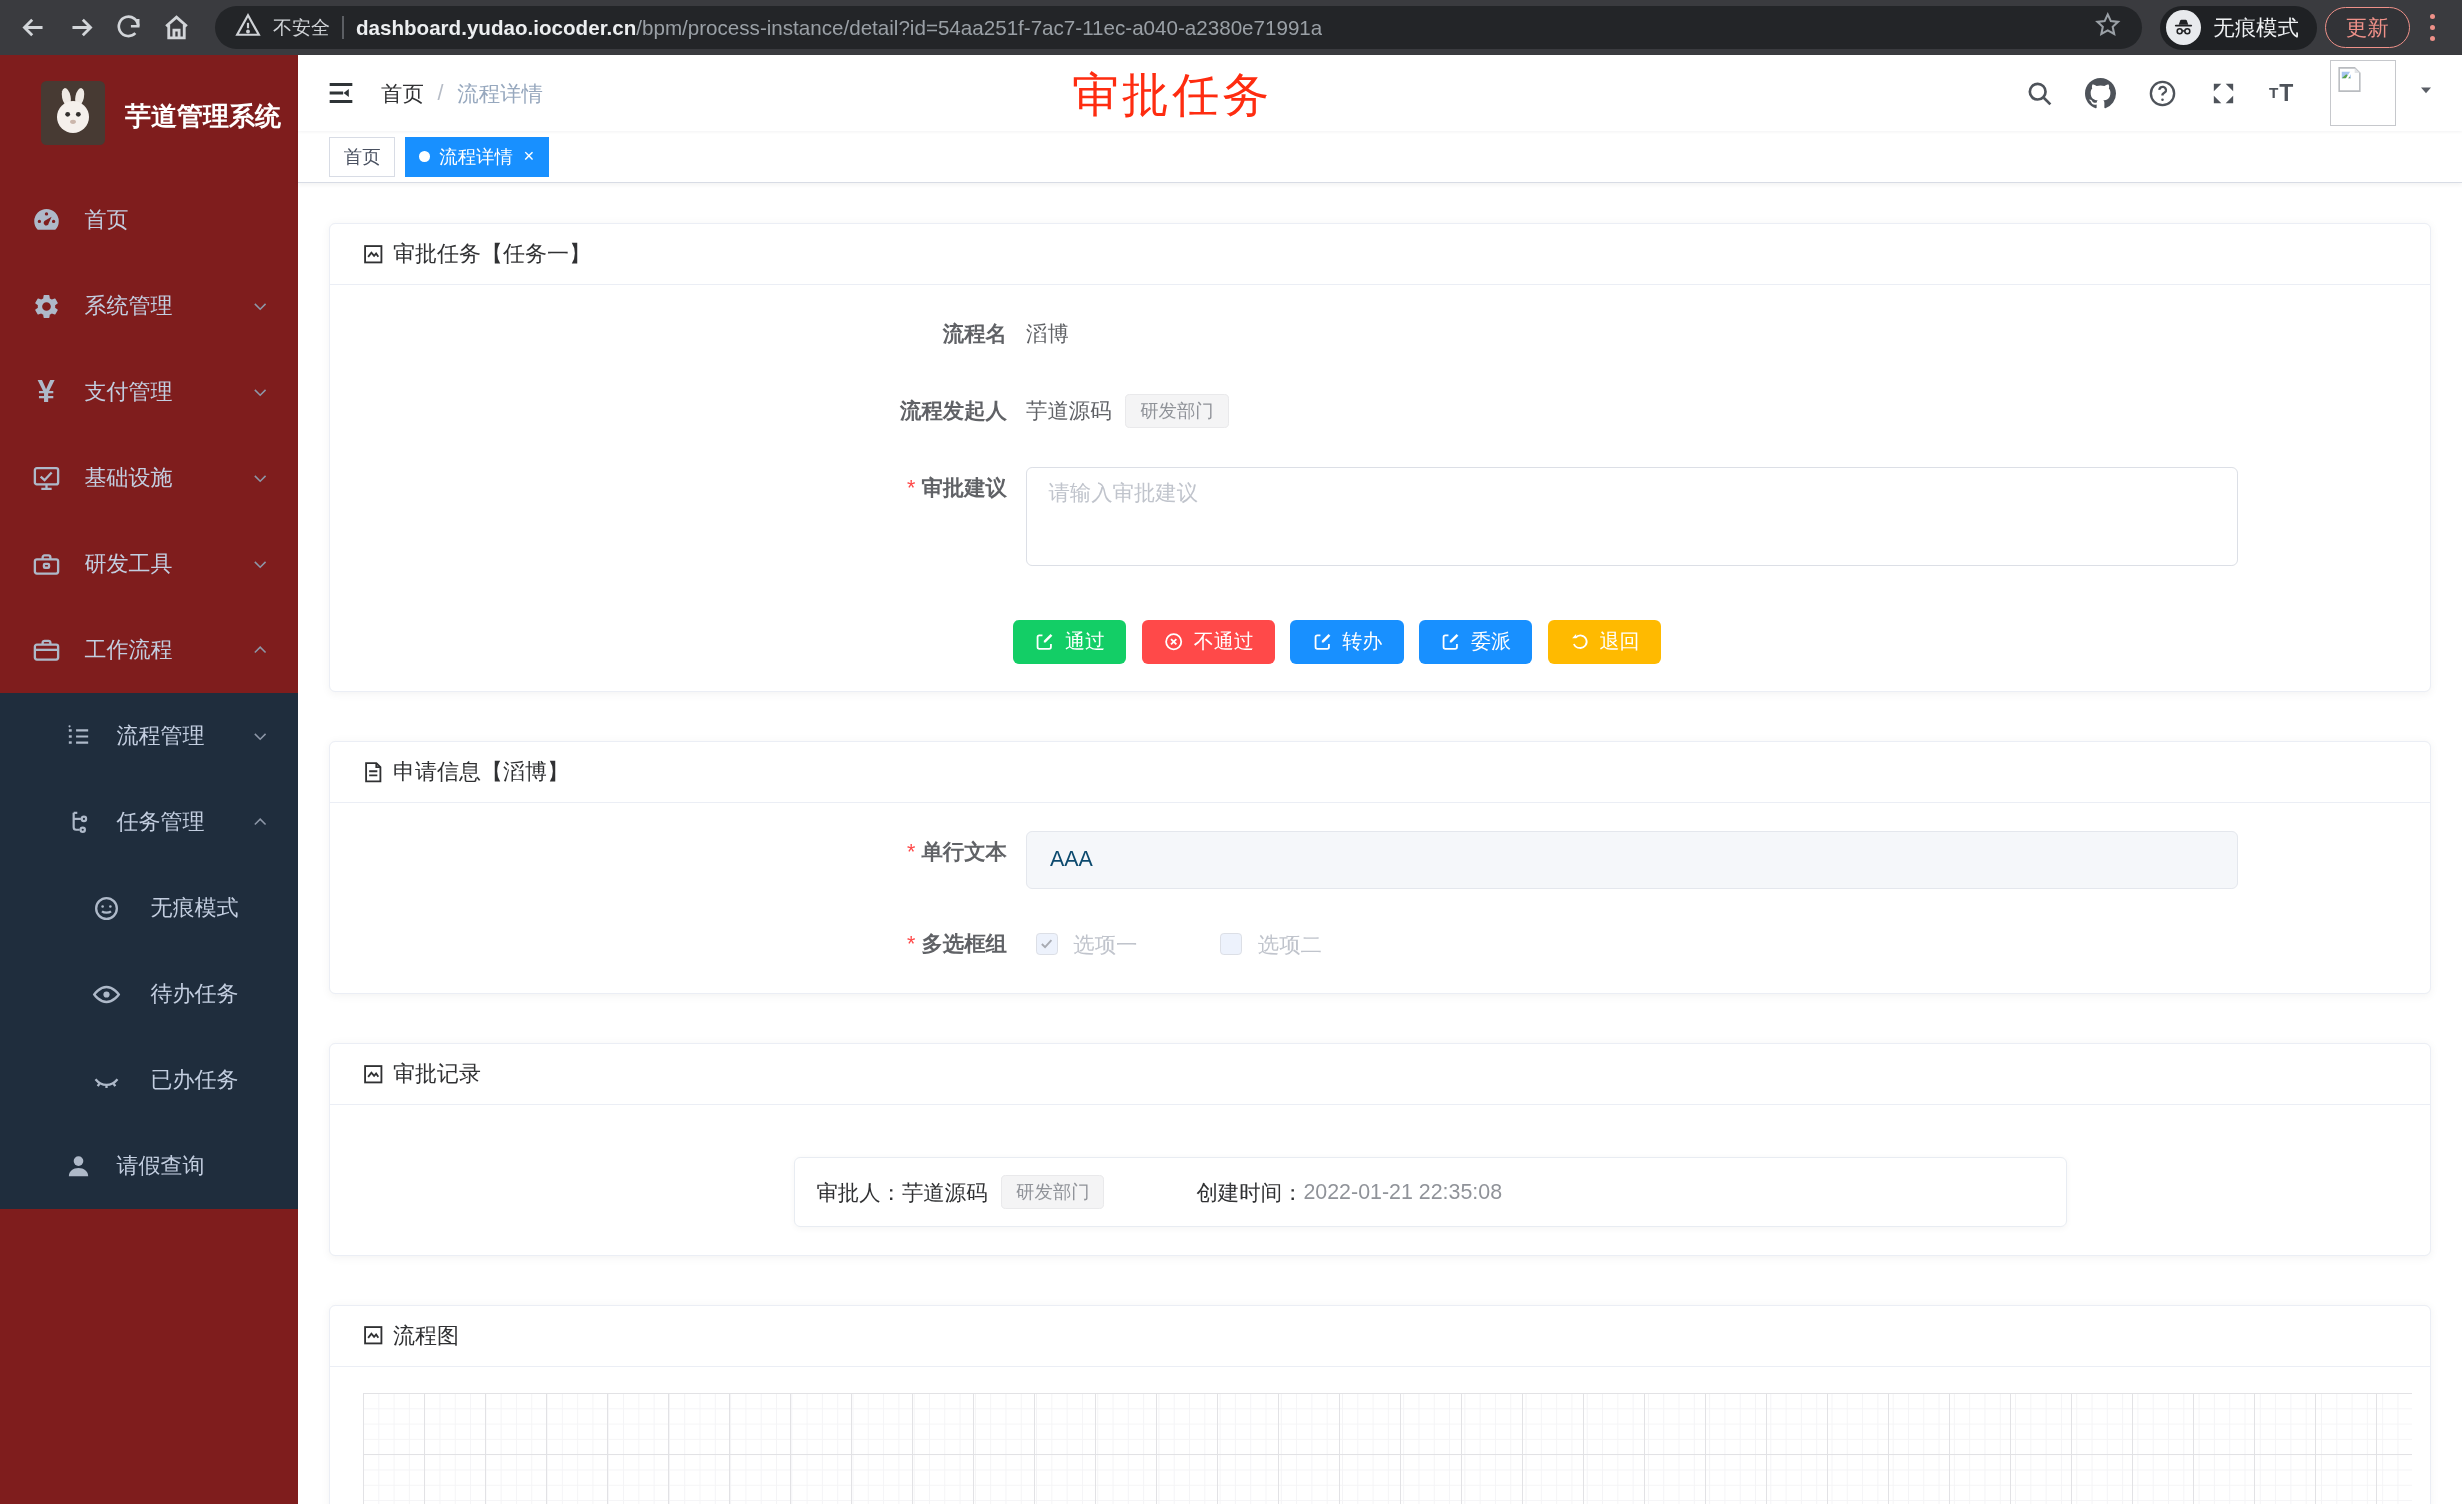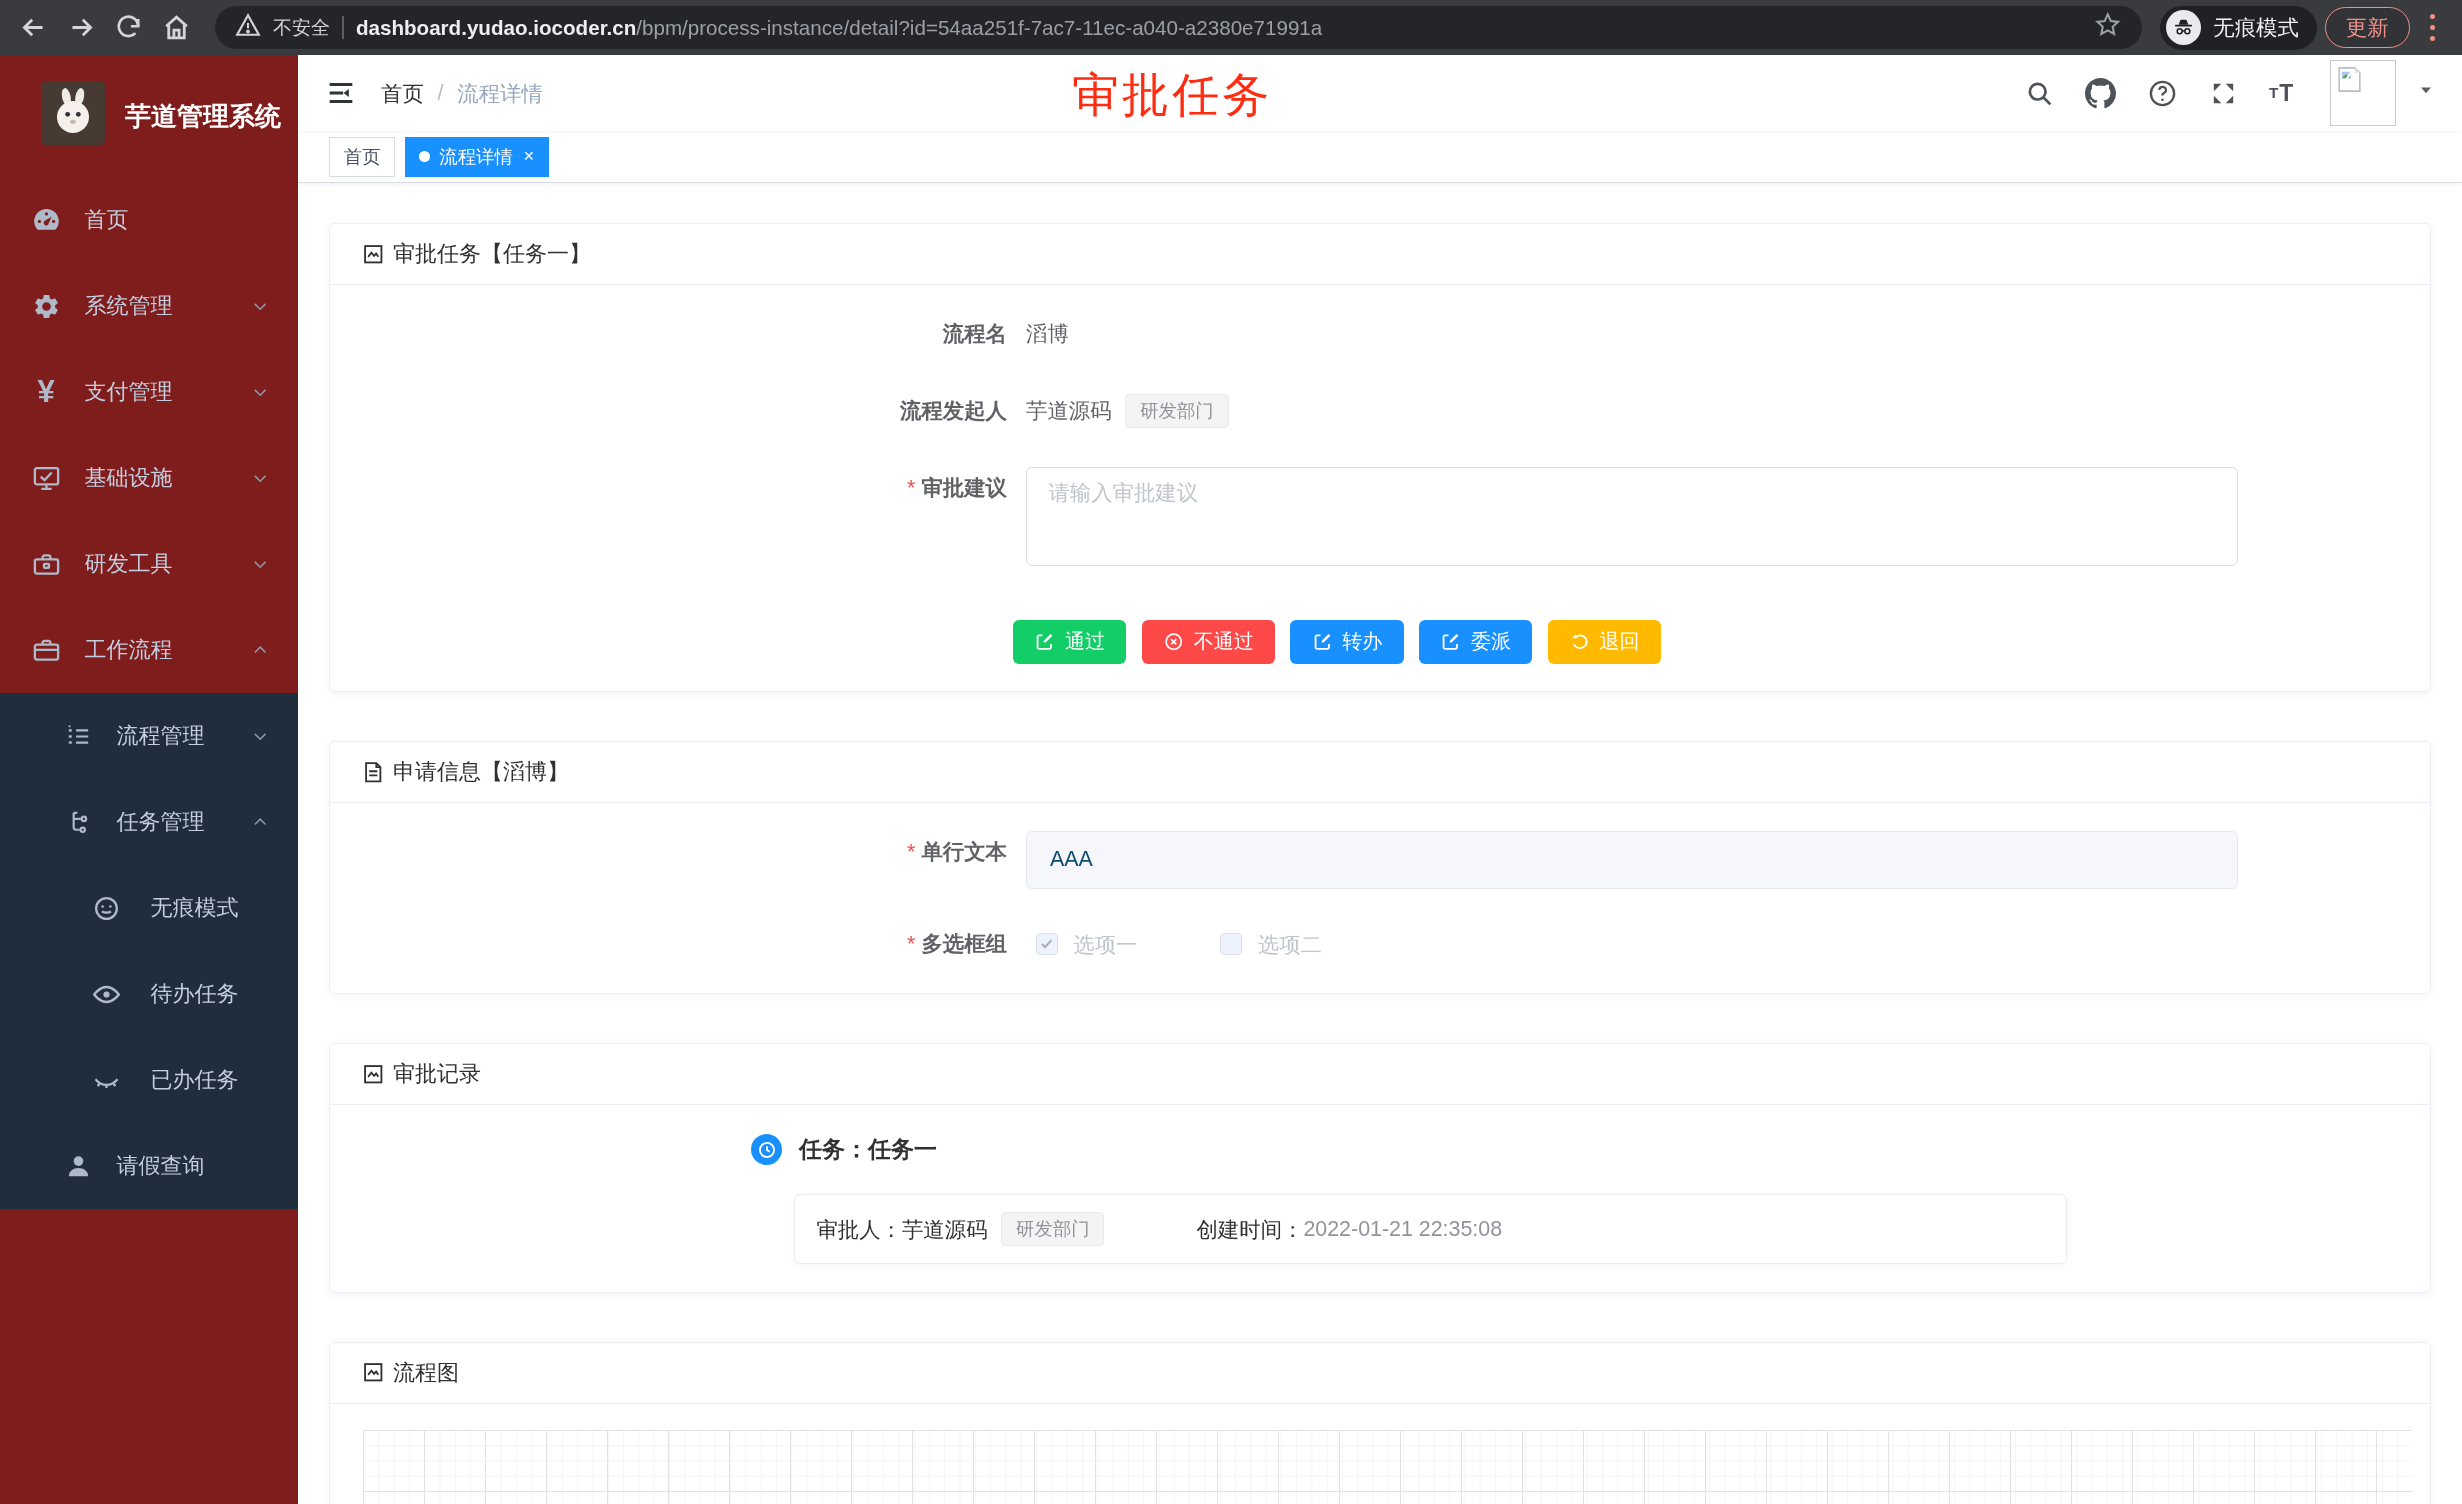--- a/index.html
+++ b/index.html
@@ -514,29 +514,20 @@
           <span class="cicon">
             <svg width="24.5" height="24.5" viewBox="0 0 24 24" fill="none" stroke="currentColor" stroke-width="1.8">
                 <rect x="4" y="4" width="16" height="16"></rect>
                 <path d="M7 14.5l3.2-4 2.6 3 2-2.2 2.2 3.2"></path>
               </svg>
             </span>
           <span>审批记录</span>
         </div>
         <div class="card-body" style="padding:23px 31px;">
           <div class="timeline">
-            <div class="task-head">
-              <span class="clock-dot">
-                <svg width="20" height="20" viewBox="0 0 24 24" fill="none" stroke="#fff" stroke-width="2.2">
-                    <circle cx="12" cy="12" r="8.5"></circle>
-                    <path d="M12 7.5V12l3.2 2"></path>
-                  </svg>
-                </span>
-              <span class="task-title">任务：任务一</span>
-            </div>
             <div class="record-panel">
               <span>审批人：</span>
               <span>芋道源码</span>
               <span class="tag">研发部门</span>
               <span class="record-gap"></span>
               <span>创建时间：</span>
               <span class="time-val">2022-01-21 22:35:08</span>
             </div>
           </div>
         </div>

